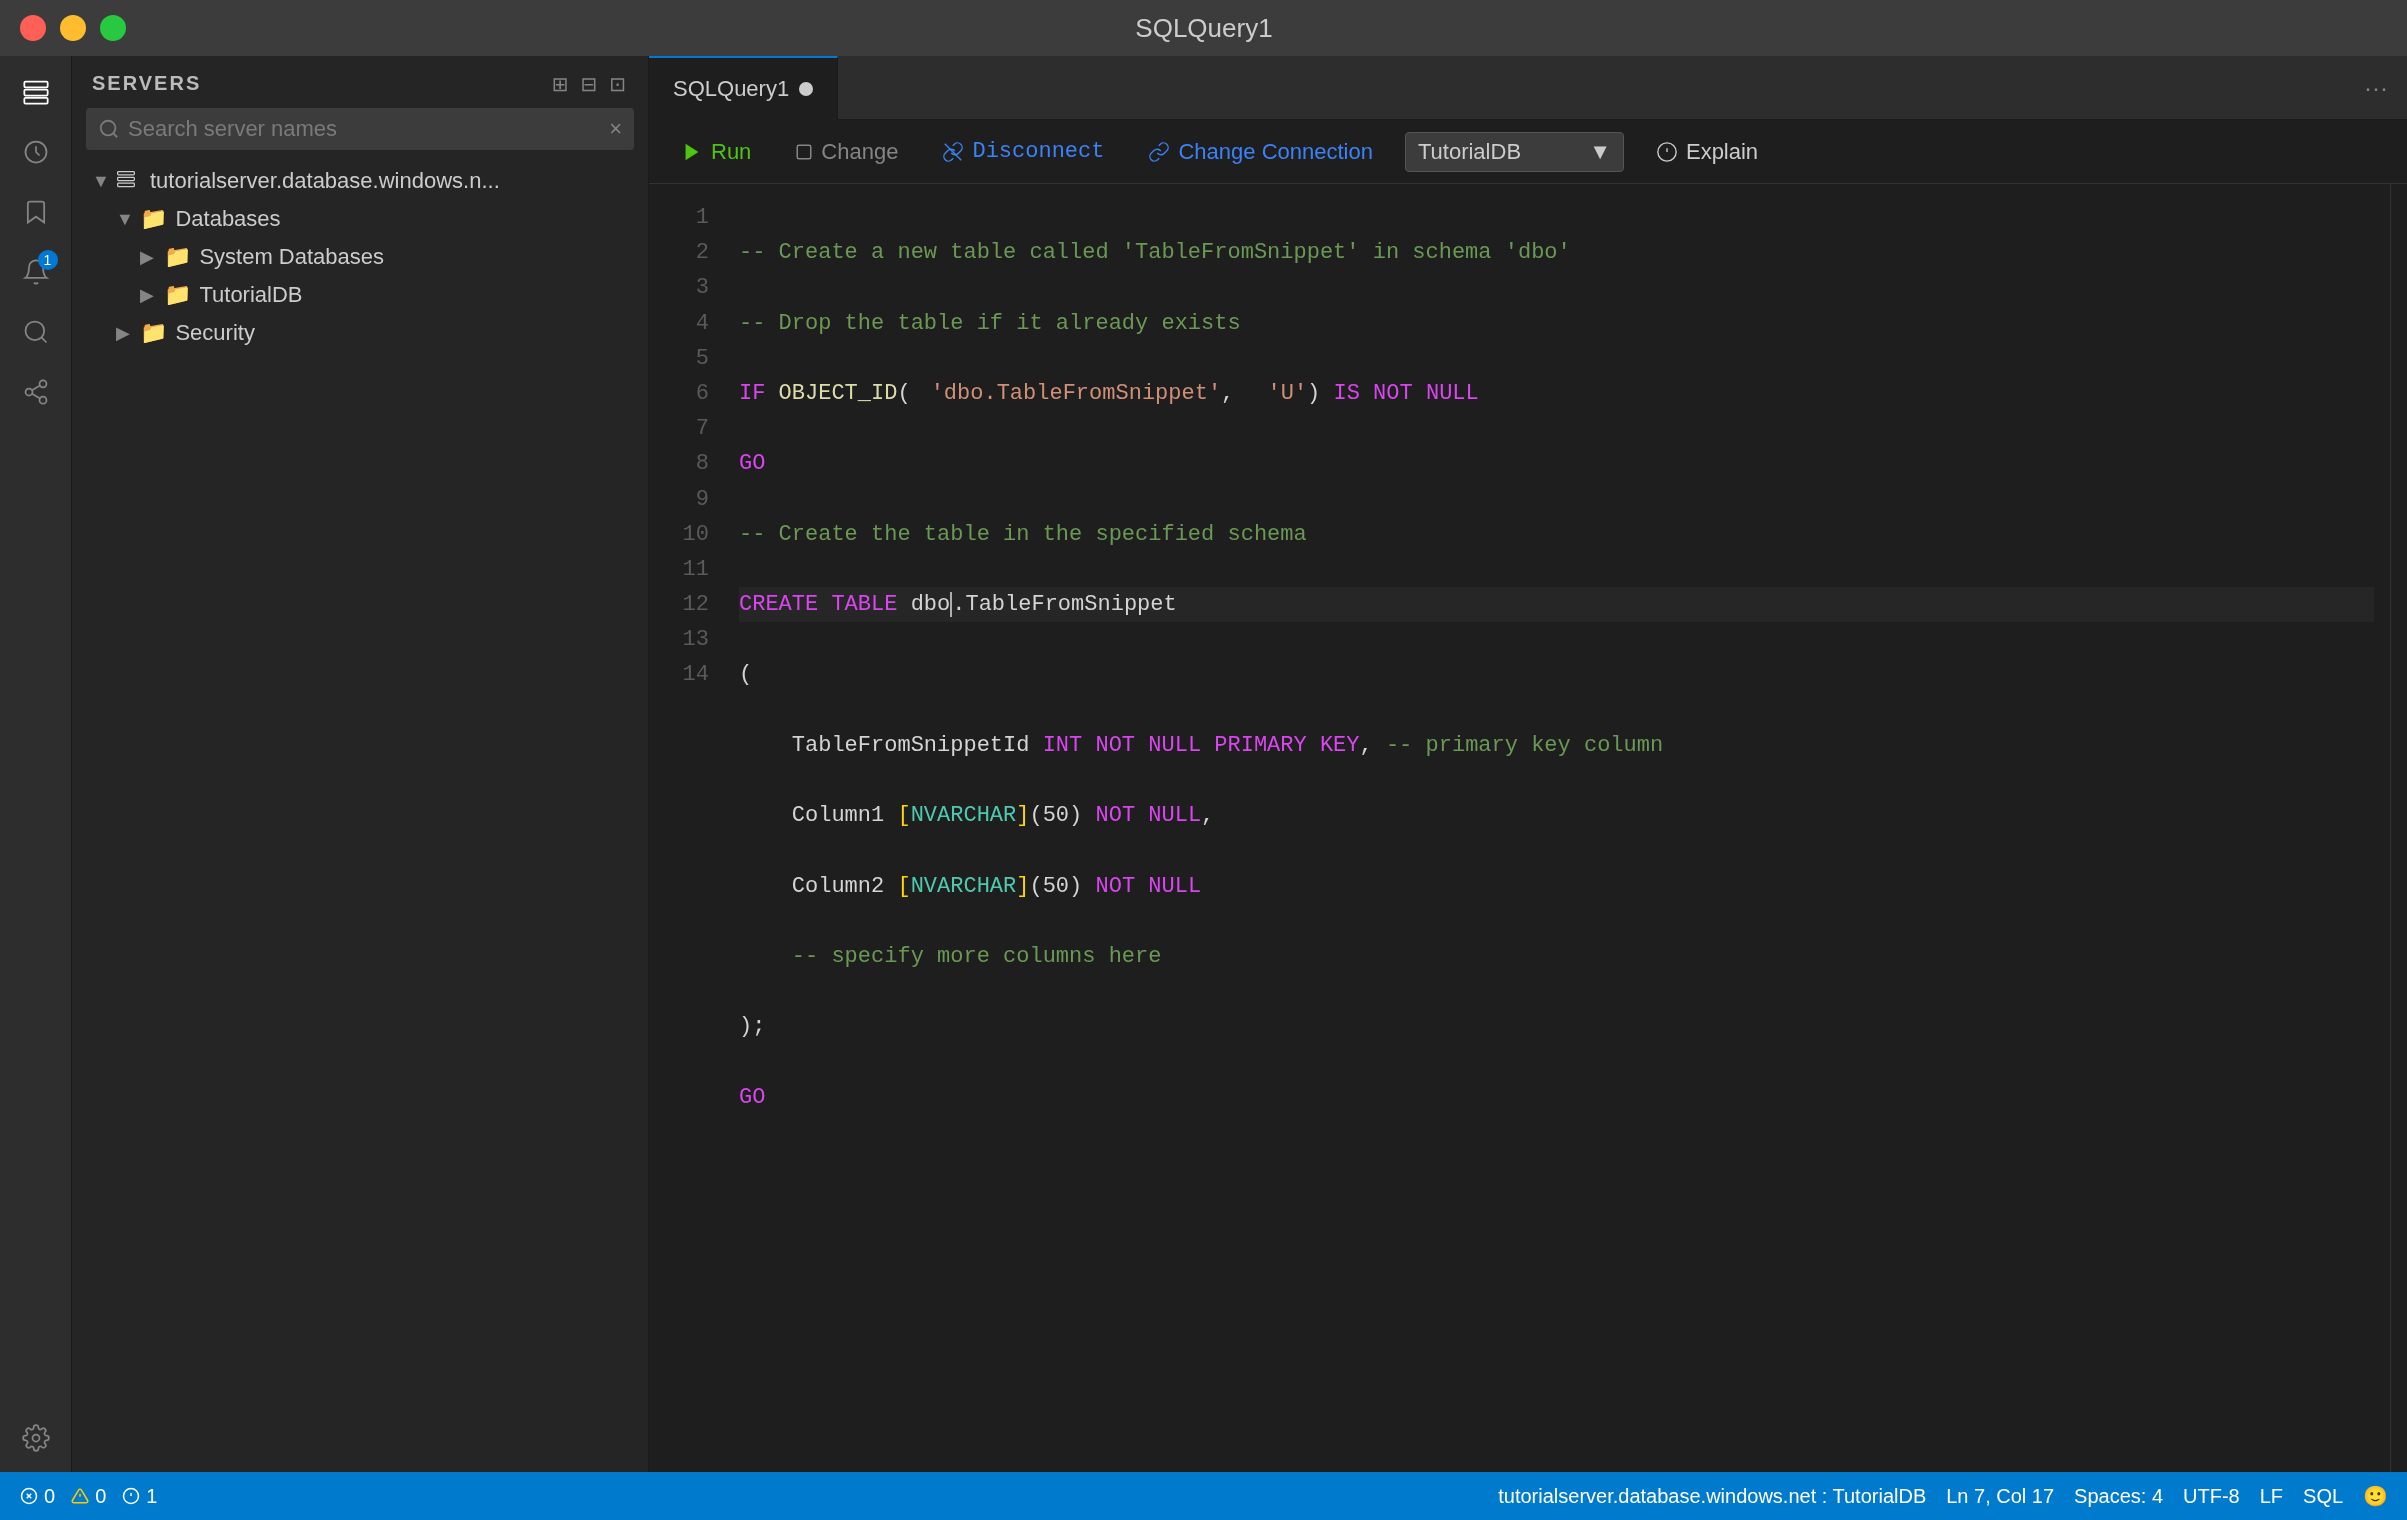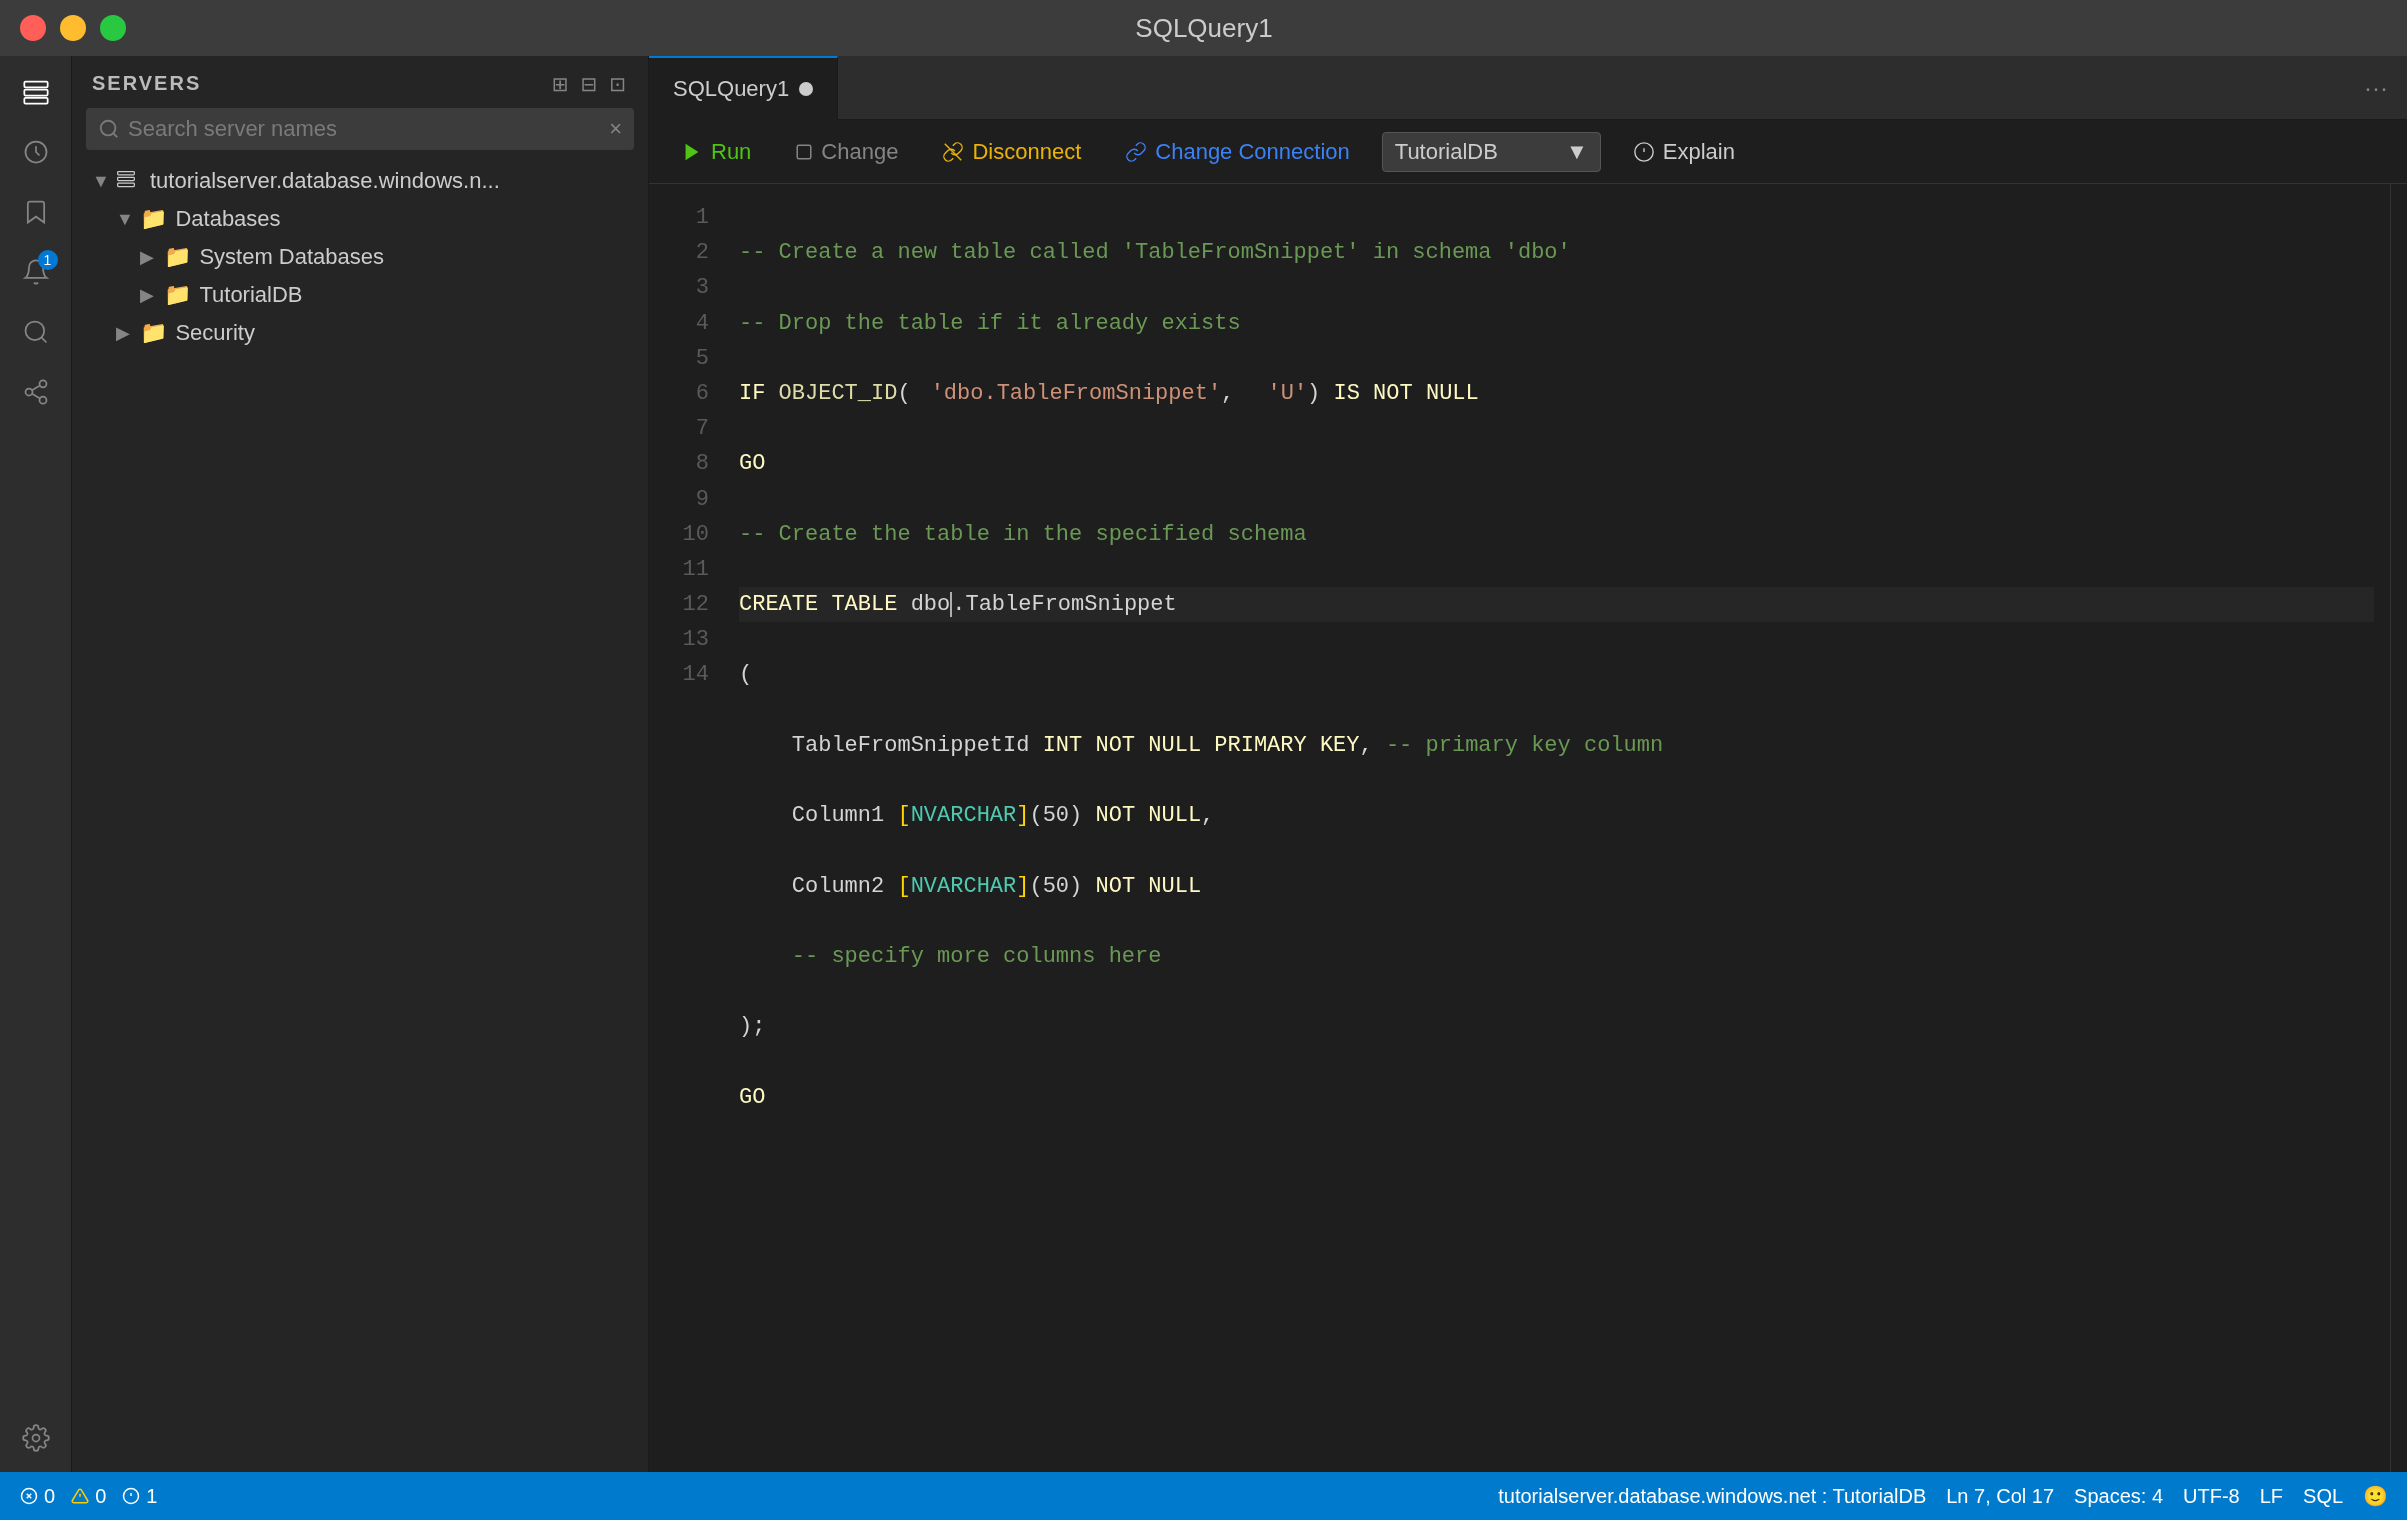--- a/index.html
+++ b/index.html
@@ -221,21 +221,21 @@
       align-items: center;
       gap: 8px;
       color: #cccccc;
       cursor: pointer;
       font-size: 22px;
       padding: 6px 12px;
       border-radius: 4px;
     }
     .toolbar-btn.run { color: #4fc414; }
     .toolbar-btn.cancel { color: #858585; }
-    .toolbar-btn.disconnect { color: #eab308; }
+    .toolbar-btn.disconnect { color: #3b82f6; font-family: Liberation Mono, monospace; }
     .toolbar-btn.change-conn { color: #3b82f6; }
     .connection-dropdown {
       display: flex;
       align-items: center;
       background: #3c3c3c;
       border: 1px solid #555;
       border-radius: 4px;
       padding: 6px 12px;
       gap: 10px;
       cursor: pointer;
@@ -283,21 +283,21 @@
     .code-content .line {
       line-height: 1.6;
       min-height: 1.6em;
     }
     .line-active {
       background: rgba(255,255,255,0.04);
     }
 
     
     .c-comment { color: #6a9955; }
-    .c-keyword { color: #fef9c3; }
+    .c-keyword { color: #d946ef; }
     .c-string { color: #ce9178; margin-left: 20px; }
     .c-function { color: #dcdcaa; }
     .c-plain { color: #d4d4d4; }
     .c-type { color: #4ec9b0; }
     .c-bracket { color: #ffd700; }
 
     
     .scrollbar-track {
       width: 18px;
       background: #1e1e1e;

